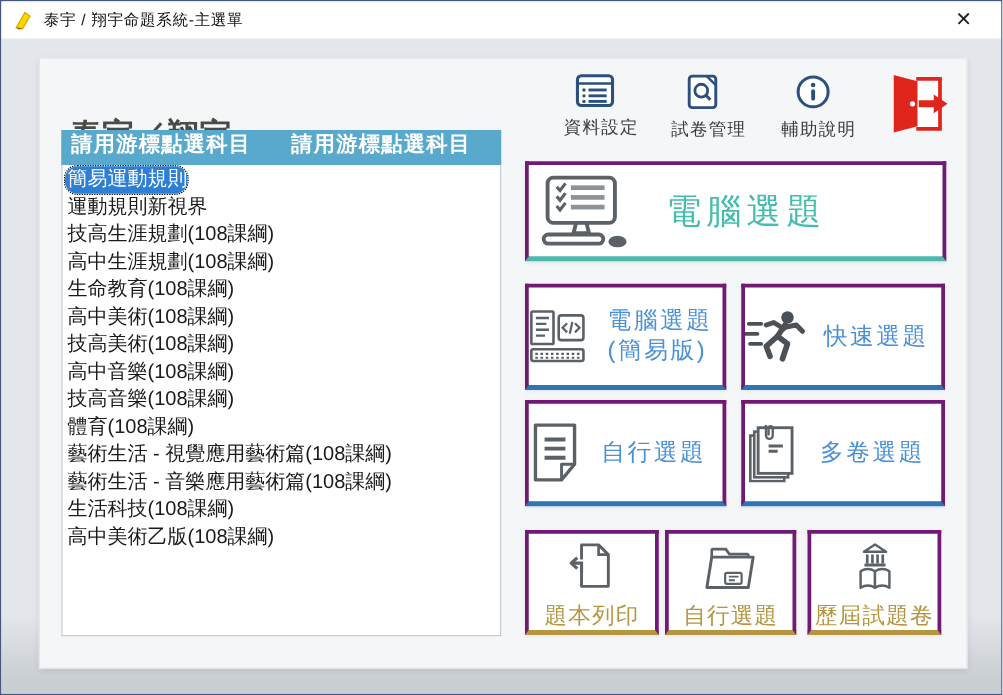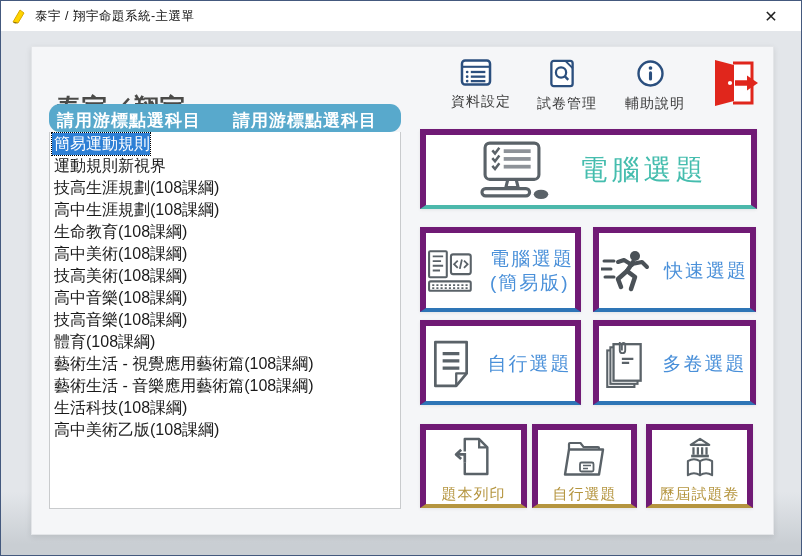--- a/index.html
+++ b/index.html
@@ -30,59 +30,59 @@
     box-shadow:0 2px 6px rgba(0,0,0,.10);
   }
   
   .logo { position:absolute; left:55px; top:62px; display:flex; align-items:baseline; }
   .logo .main { font-size:25px; font-weight:bold; color:#4a4a48; letter-spacing:1px;margin-top:28px; }
   .logo .sub  { font-size:11px; color:#4a4a48; margin-left:11px; letter-spacing:2px; }
   
   .list-header {
     position:absolute; left:48px; top:103px; width:352px; height:28px;
     background:#58a9cc; color:#fff; font-weight:bold; font-size:17px;
-    display:flex; align-items:flex-end; padding-left:8px; gap:32px;
-    letter-spacing:1px; white-space:nowrap; overflow:hidden;border-radius:11px;
+    display:flex; align-items:flex-start; padding-left:8px; gap:32px;
+    letter-spacing:1px; white-space:nowrap; overflow:hidden;
   }
   .list-box {
     position:absolute; left:48px; top:131px; width:352px; height:377px;
     background:#fff; border:1px solid #c9cbcd; border-top:none;
     padding:1px 2px; overflow:hidden;
   }
   .li { font-size:16px; color:#1a1a1a; height:22px; line-height:22px;
-    padding-left:2px; white-space:nowrap; cursor:default; width:max-content; min-width:40px;}
+    padding-left:2px; white-space:nowrap; cursor:default; width:max-content; min-width:40px;border-radius:10px;}
   .li.sel { background:#2d7fd5; color:#fff; outline:1px dotted #000; }
   
   .tb-item { position:absolute; top:58px; width:74px; display:flex;
     flex-direction:column; align-items:center; gap:7px; cursor:pointer; }
   .tb-item .lbl { font-size:14px; color:#3c3c3c; letter-spacing:1px; white-space:nowrap;margin-left:10px; }
   .exit-btn { position:absolute; left:703px; top:56px; width:60px; height:52px;
     cursor:pointer; display:flex; align-items:center; justify-content:center; }
   
   .mbtn {
-    position:absolute; background:#fff; border:6px solid #701a75;
+    position:absolute; background:#fff; border:3px solid #701a75;
     box-shadow:0 1px 3px rgba(0,0,0,.08); cursor:pointer;
-    display:flex; align-items:center; justify-content:center;
+    display:flex; align-items:center; 
   }
   .mbtn.teal  { border-bottom:4px solid #4cb8ab; }
   .mbtn.blue  { border-bottom:4px solid #2e75b6; }
   .mbtn.gold  { border-bottom:4px solid #b5953f; }
   .btn-primary { left:419px; top:128px; width:337px; height:80px; gap:26px; }
   .btn-primary .txt { font-size:28px; color:#45bdae; letter-spacing:4px; white-space:nowrap; }
   .btn-simple { left:419px; top:226px; width:161px; height:85px; gap:13px; }
   .btn-quick  { left:592px; top:226px; width:163px; height:85px; gap:13px; }
   .btn-self   { left:419px; top:319px; width:161px; height:85px; gap:16px; }
   .btn-multi  { left:592px; top:319px; width:163px; height:85px; gap:16px; }
   .blue-txt { font-size:19px; color:#4a90d9; letter-spacing:2px; white-space:nowrap; }
   .two-line { display:flex; flex-direction:column; line-height:24px; }
   .btn-print { left:419px; top:423px; width:107px; height:84px; }
   .btn-efile { left:531px; top:423px; width:105px; height:84px; }
   .btn-past  { left:645px; top:423px; width:107px; height:84px; }
   .mbtn.col { flex-direction:column; gap:8px; padding-top:6px; }
-  .gold-txt { font-size:15px; color:#b5953f; letter-spacing:1px; white-space:nowrap; }
+  .gold-txt { font-size:18px; color:#b5953f; letter-spacing:1px; white-space:nowrap; }
   svg { display:block; }
 </style>
 </head>
 <body>
 
 <div id="window">
 
   <div class="titlebar">
     <svg class="app-ico" viewBox="0 0 17 17">
       <path d="M3 14 L10 2 L14 5 L8 15 Z" fill="#ffd400" stroke="#d9a800" stroke-width="1"></path>

